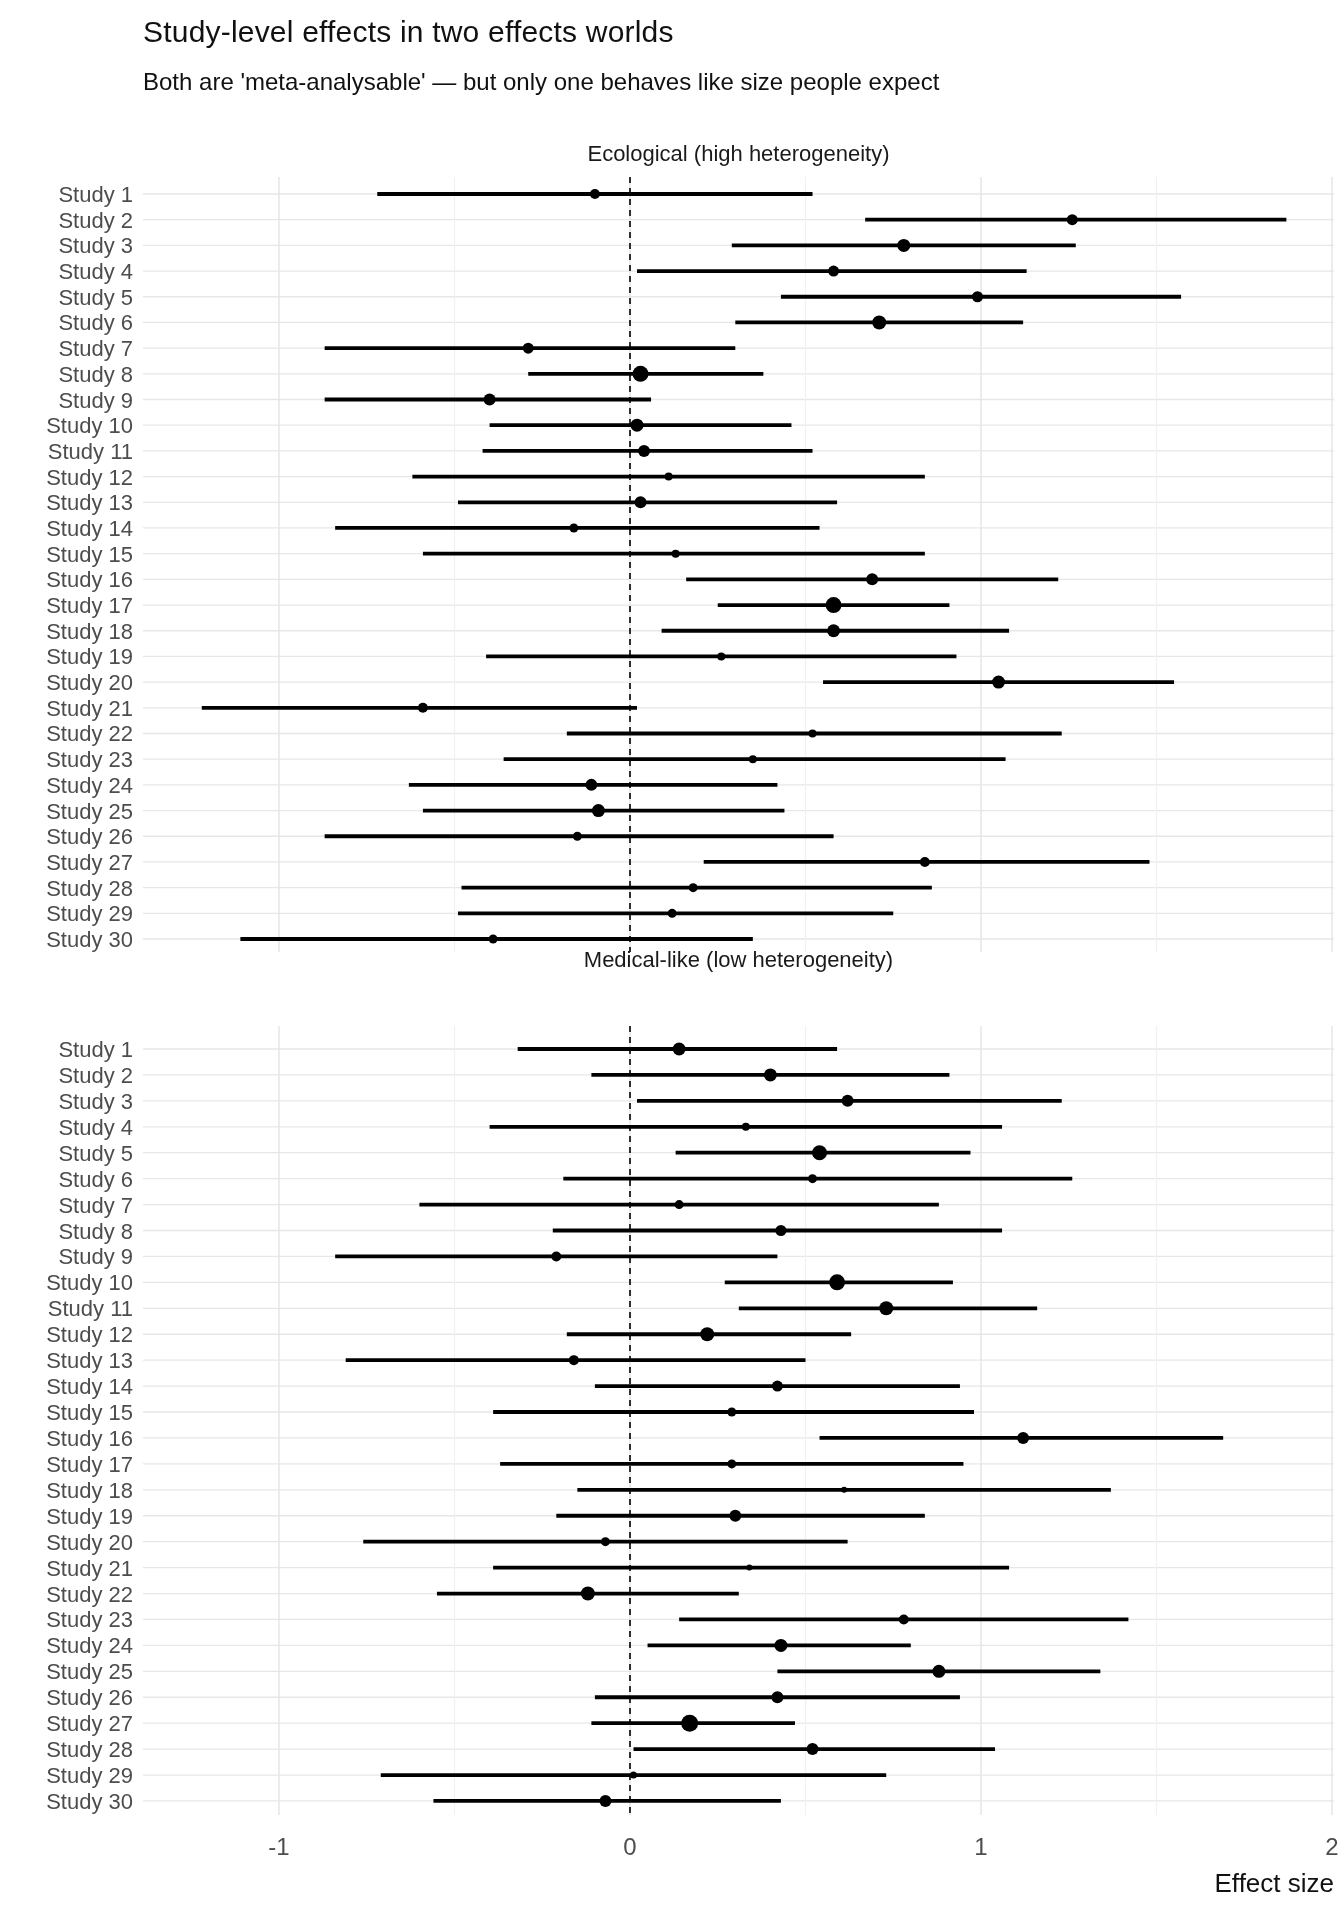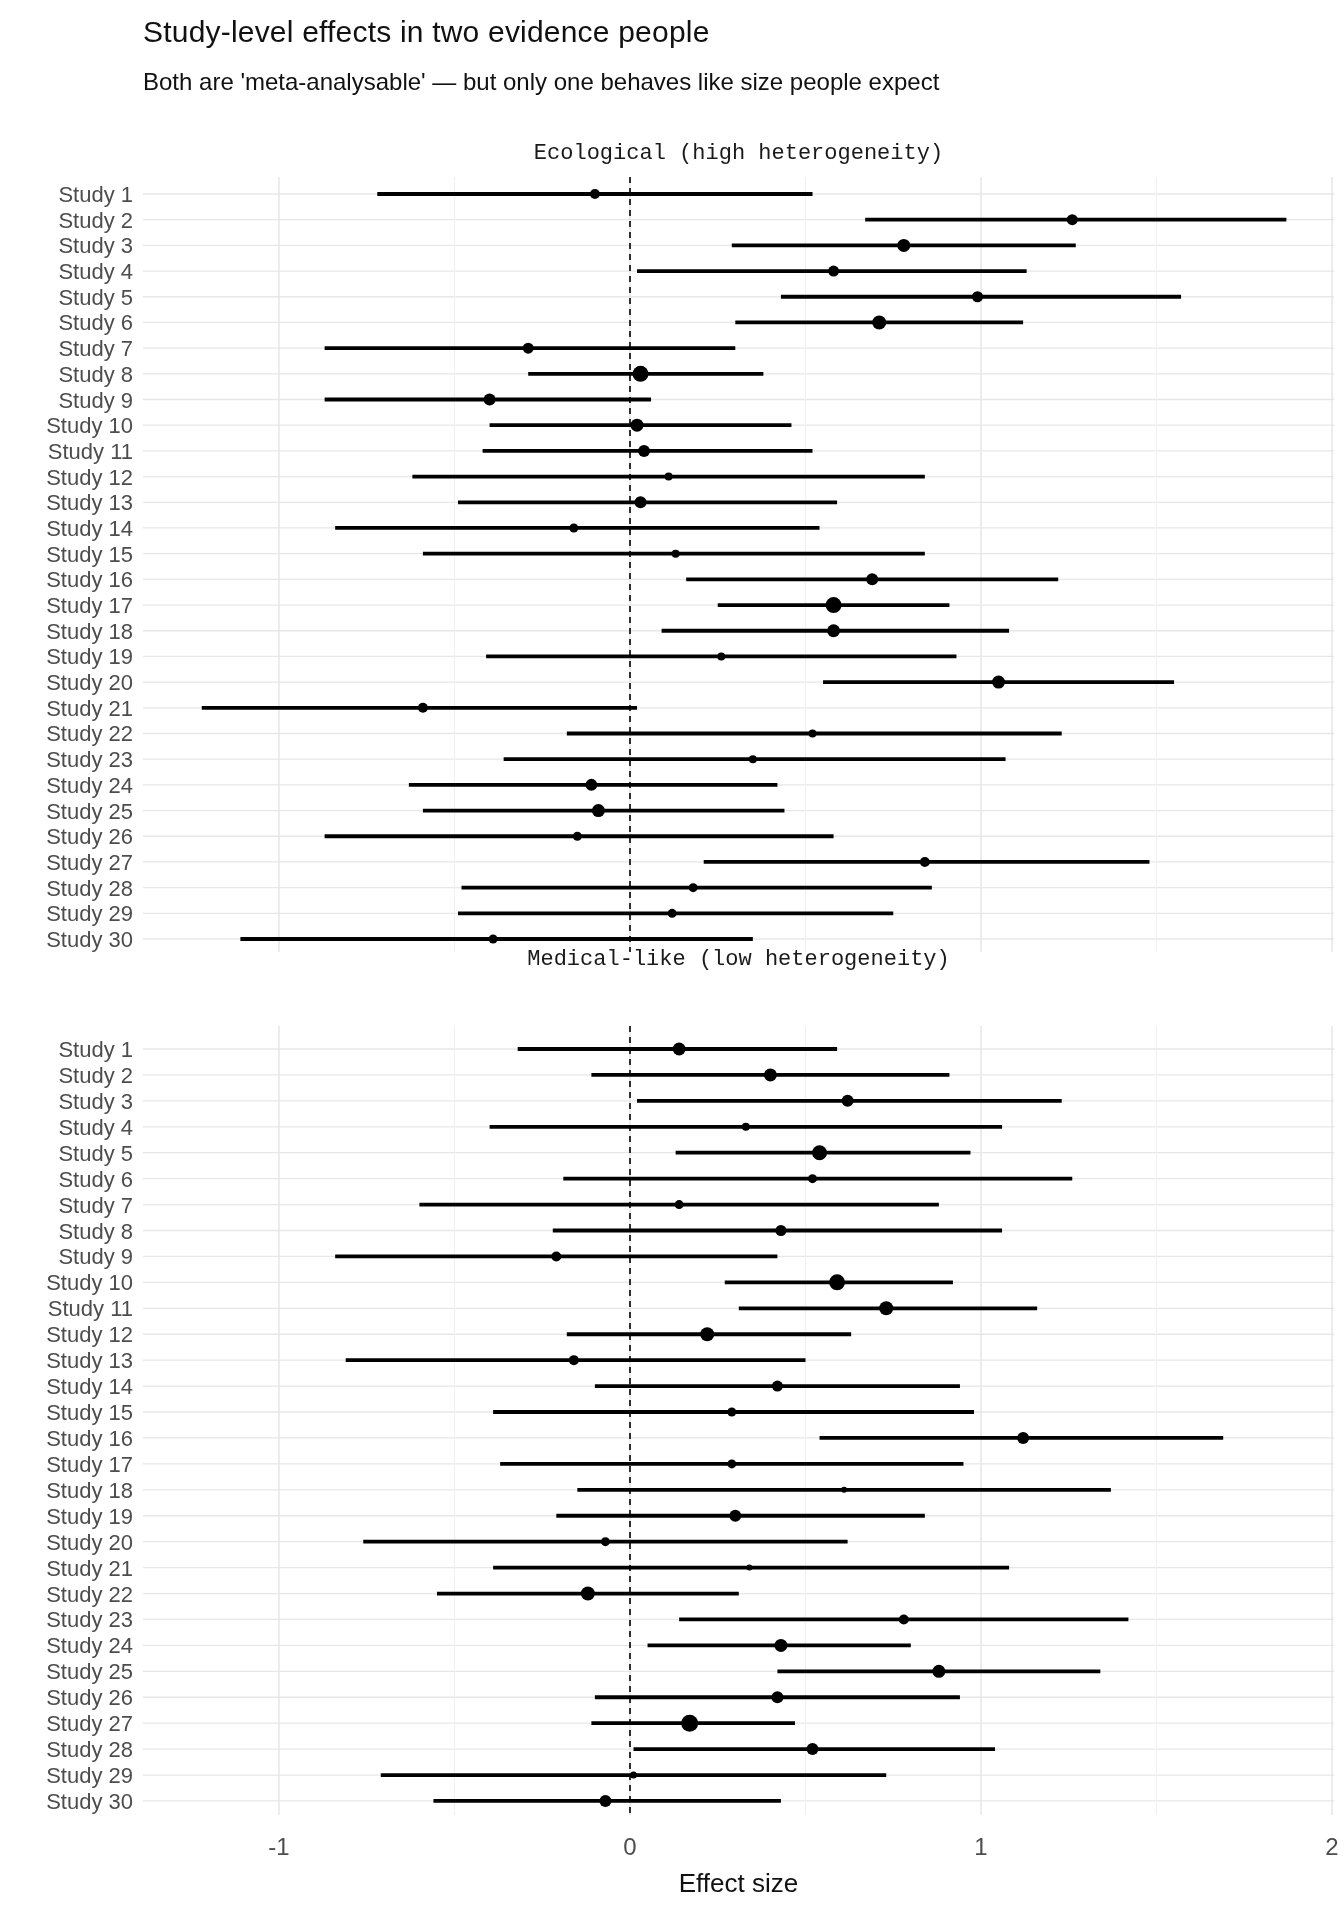--- a/index.html
+++ b/index.html
@@ -1,23 +1,23 @@
 <!DOCTYPE html>
 <html><head>
 <meta charset="utf-8">
 <style>
   html,body{margin:0;padding:0;background:#ffffff;}
   body{width:1344px;height:1920px;position:relative;font-family:"Liberation Sans",sans-serif;}
   .abs{position:absolute;}
   .plot-title{left:143px;top:15px;font-size:30px;color:#111111;letter-spacing:0.2px;}
   .plot-subtitle{left:143px;top:68px;font-size:24px;color:#111111;}
-  .panel-title{left:143px;width:1191px;text-align:center;font-size:22px;color:#1a1a1a;font-family:Liberation Mono, monospace;}
+  .panel-title{left:143px;width:1191px;text-align:center;font-size:22px;color:#1a1a1a;}
   .panel-title.p1{top:141px;}
   .panel-title.p2{top:947px;}
-  .x-label{left:143px;width:1191px;text-align:center;top:1868px;font-size:26px;color:#111111;}
+  .x-label{left:143px;width:1191px;text-align:right;top:1868px;font-size:26px;color:#111111;}
   svg{position:absolute;left:0;top:0;}
 </style>
 </head>
 <body>
 
 <svg id="chart" width="1344" height="1920" viewBox="0 0 1344 1920">
     <g>
       <line x1="143" x2="1334" y1="194" y2="194" stroke="#e7e7e7" stroke-width="1.3"></line>
       <line x1="143" x2="1334" y1="219.69" y2="219.69" stroke="#e7e7e7" stroke-width="1.3"></line>
       <line x1="143" x2="1334" y1="245.38" y2="245.38" stroke="#e7e7e7" stroke-width="1.3"></line>
@@ -276,17 +276,17 @@
       <line x1="433.43999999999994" x2="780.9300000000001" y1="1800.97" y2="1800.97" stroke="#000000" stroke-width="3.8" stroke-linecap="butt"></line>
       <circle cx="605.43" cy="1800.97" r="6" fill="#000000"></circle>
       <text x="133" y="1808.97" text-anchor="end" font-size="22" fill="#4d4d4d" font-family="&quot;Liberation Sans&quot;, sans-serif">Study 30</text>
     </g>
     <text x="279" y="1855" text-anchor="middle" font-size="24" fill="#4d4d4d" font-family="&quot;Liberation Sans&quot;, sans-serif">-1</text>
     <text x="630" y="1855" text-anchor="middle" font-size="24" fill="#4d4d4d" font-family="&quot;Liberation Sans&quot;, sans-serif">0</text>
     <text x="981" y="1855" text-anchor="middle" font-size="24" fill="#4d4d4d" font-family="&quot;Liberation Sans&quot;, sans-serif">1</text>
     <text x="1332" y="1855" text-anchor="middle" font-size="24" fill="#4d4d4d" font-family="&quot;Liberation Sans&quot;, sans-serif">2</text>
   </svg>
 
-<div class="abs plot-title">Study-level effects in two evidence people</div>
+<div class="abs plot-title">Study-level effects in two effects worlds</div>
 <div class="abs plot-subtitle">Both are 'meta-analysable' — but only one behaves like size people expect</div>
 <div class="abs panel-title p1">Ecological (high heterogeneity)</div>
 <div class="abs panel-title p2">Medical-like (low heterogeneity)</div>
 <div class="abs x-label">Effect size</div>
 
 </body></html>

